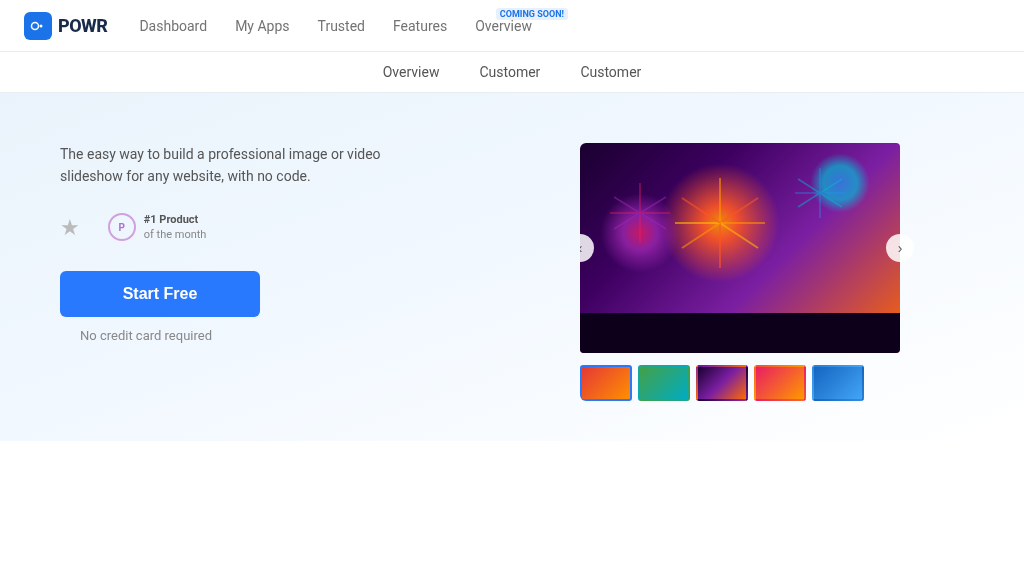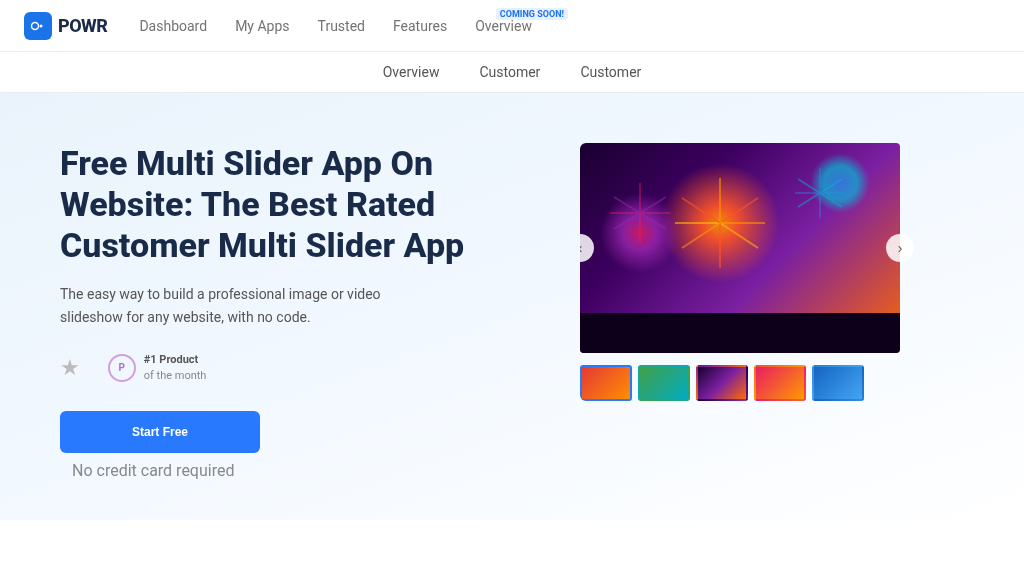--- a/index.html
+++ b/index.html
@@ -42,24 +42,24 @@
     }
     .hero-desc { font-size: 14px; color: #555; line-height: 1.6; margin-bottom: 24px; max-width: 340px; }
     .trust-badges { display: flex; align-items: center; gap: 28px; margin-bottom: 28px; }
     .badge { display: flex; align-items: center; gap: 8px; }
     .badge-icon { font-size: 22px; color: #bbb; }
     .badge-text { font-size: 11px; color: #888; line-height: 1.4; }
     .badge-text strong { display: block; color: #555; }
     .badge-p { width: 28px; height: 28px; border-radius: 50%; border: 2px solid #d0a0e0; display: flex; align-items: center; justify-content: center; font-size: 10px; font-weight: 700; color: #b070d0; }
     .start-btn {
       background: #2979ff; color: #fff; border: none; border-radius: 6px;
-      padding: 14px 40px; font-size: 12px; font-weight: 700; cursor: pointer;
+      padding: 14px 40px; font-size: 16px; font-weight: 700; cursor: pointer;
       display: block; margin-bottom: 8px; width: 200px; text-align: center;
     }
-    .no-cc { font-size: 16px; color: #888; margin-left: 12px; }
+    .no-cc { font-size: 13px; color: #888; margin-left: 20px; }
 
     
     .hero-right { flex: 1; position: relative; }
     .slider-container { position: relative; border-radius: 6px; overflow: hidden; }
     .slider-main-img {
       width: 320px; height: 210px;
       background: linear-gradient(135deg, #1a0030 0%, #3d0060 30%, #7b1fa2 60%, #ff6b00 100%);
       border-radius: 4px; position: relative; overflow: hidden;
       display: flex; align-items: center; justify-content: center;
     }
@@ -119,21 +119,20 @@
 </nav>
 
 <nav class="sub-nav">
   <a class="sub-nav-link">Overview</a>
   <a class="sub-nav-link">Customer</a>
   <a class="sub-nav-link">Customer</a>
 </nav>
 
 <section class="hero">
   <div class="hero-left">
-    <h1 class="hero-title">Free Multi Slider App On Website: The Best Rated Customer Multi Slider App</h1>
     <p class="hero-desc">The easy way to build a professional image or video slideshow for any website, with no code.</p>
 
     <div class="trust-badges">
       <div class="badge">
         <span class="badge-icon">★</span>
       </div>
       <div class="badge">
         <div class="badge-p">P</div>
         <div class="badge-text">
           <strong>#1 Product</strong>

